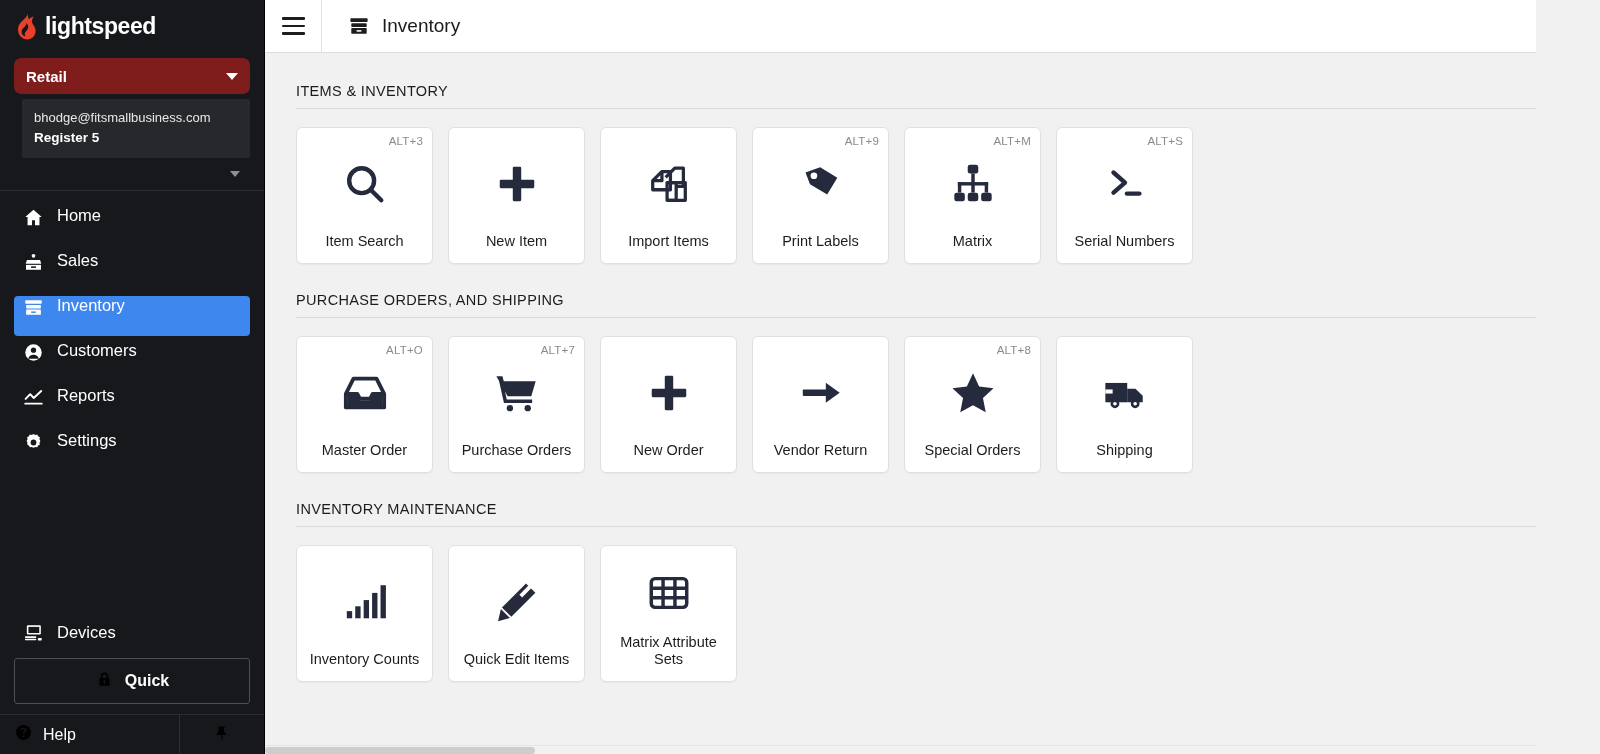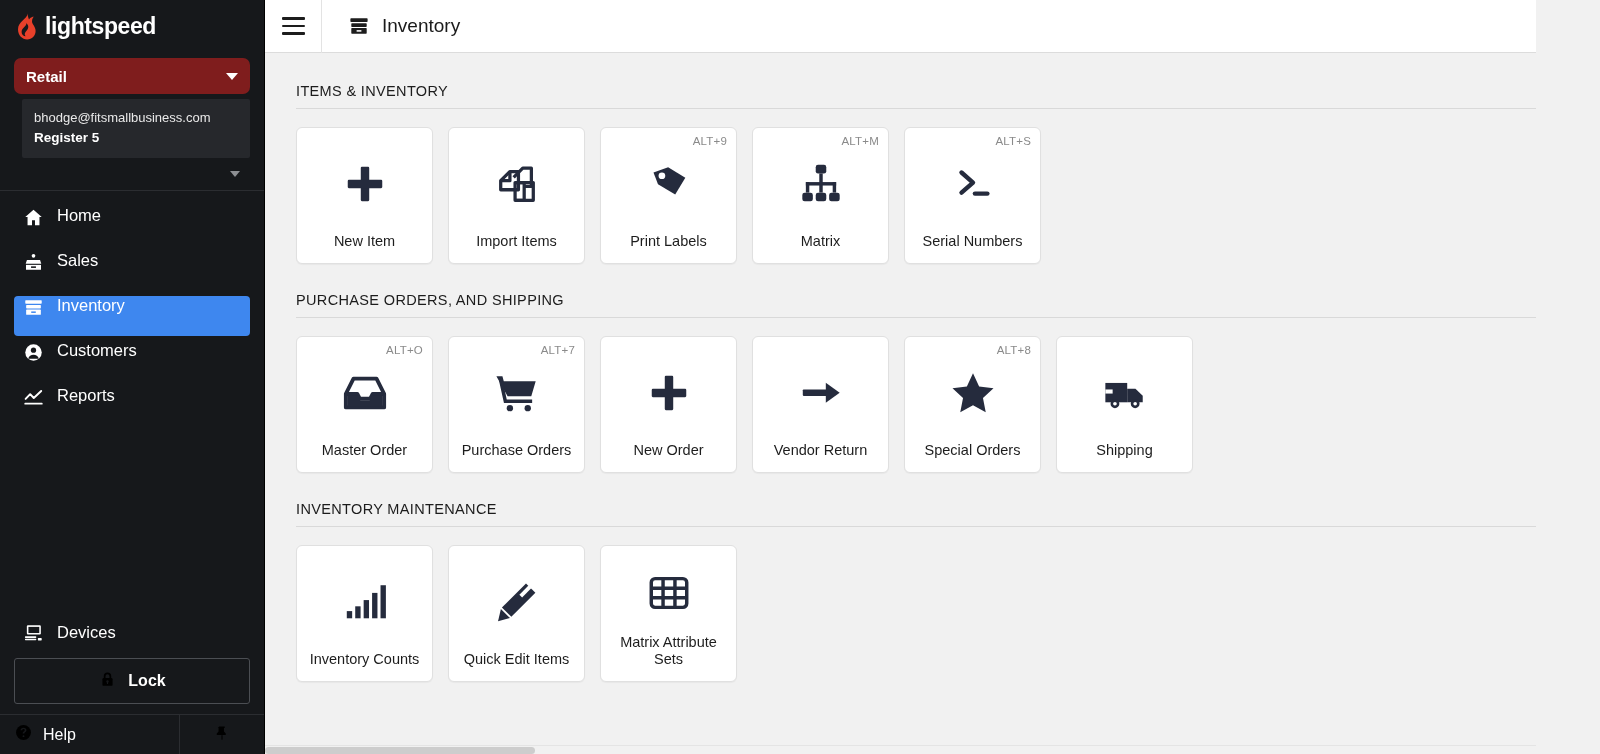--- a/index.html
+++ b/index.html
@@ -278,20 +278,29 @@
       <div class="nav-item">
         <span class="nav-ico">
           <svg viewBox="0 0 24 24" width="21" height="21" fill="none" stroke="currentColor" stroke-width="2.2" stroke-linecap="round" stroke-linejoin="round">
             <polyline points="3,13.6 8.2,8.2 12.3,12.6 20.8,4.6"></polyline>
             <line x1="2.6" y1="19" x2="21.4" y2="19"></line>
           </svg>
         </span>
         <span class="nav-label">Reports</span>
       </div>
 
+      <div class="nav-item">
+        <span class="nav-ico">
+          <svg viewBox="0 0 24 24" width="21" height="21" fill="currentColor">
+            <path d="M12 2.3l2 1.1 2.2-0.5 1.1 2 2 1.1-0.5 2.2 1.1 2-1.1 2 0.5 2.2-2 1.1-1.1 2-2.2-0.5-2 1.1-2-1.1-2.2 0.5-1.1-2-2-1.1 0.5-2.2-1.1-2 1.1-2-0.5-2.2 2-1.1 1.1-2 2.2 0.5z"></path>
+            <circle cx="12" cy="12" r="3.3" fill="#16181b"></circle>
+          </svg>
+        </span>
+        <span class="nav-label">Settings</span>
+      </div>
 
     </nav>
 
     <div class="sidebar-spacer"></div>
 
     <div class="devices-row">
       <span class="nav-ico">
         <svg viewBox="0 0 24 24" width="21" height="21" fill="currentColor">
           <rect x="4.4" y="3.8" width="16" height="10.6" rx="1.2"></rect>
           <rect x="6.2" y="5.6" width="12.4" height="7" fill="#16181b"></rect>
@@ -305,21 +314,21 @@
 
     <div class="lock-btn">
       <span class="nav-ico">
         <svg viewBox="0 0 24 24" width="19" height="19" fill="currentColor">
           <path d="M7.3 10.2V7.8a4.7 4.7 0 0 1 9.4 0v2.4h-2.2V7.8a2.5 2.5 0 0 0-5 0v2.4z"></path>
           <rect x="5.6" y="10.2" width="12.8" height="9.8" rx="1.5"></rect>
           <circle cx="12" cy="14.4" r="1.5" fill="#16181b"></circle>
           <rect x="11.3" y="14.7" width="1.4" height="3" fill="#16181b"></rect>
         </svg>
       </span>
-      <span class="lock-label">Lock</span>
+      <span class="lock-label">Quick</span>
     </div>
 
     <div class="help-bar">
       <div class="help-left">
         <span class="nav-ico">
           <svg viewBox="0 0 24 24" width="19" height="19" fill="currentColor">
             <circle cx="12" cy="12" r="9.4"></circle>
             <path d="M12 5.9c-2.2 0-3.6 1.3-3.8 3.2h2.2c0.1-0.9 0.7-1.4 1.6-1.4 0.9 0 1.5 0.5 1.5 1.3 0 0.7-0.4 1.1-1.2 1.7-1 0.7-1.4 1.4-1.3 2.6h2.1c0-0.7 0.2-1 1-1.6 1-0.7 1.6-1.5 1.6-2.8 0-1.8-1.4-3-3.7-3z" fill="#16181b"></path>
             <circle cx="12" cy="16.6" r="1.2" fill="#16181b"></circle>
           </svg>
@@ -359,20 +368,30 @@
         </span>
         <span class="topbar-title">Inventory</span>
       </div>
     </header>
 
     <div class="content" id="content">
         <div class="section">
           <div class="section-head">ITEMS &amp; INVENTORY</div>
           <div class="section-rule"></div>
           <div class="tile-row">
+            <div class="tile">
+              <span class="tile-shortcut">ALT+3</span>
+              <span class="tile-icon">
+                <svg viewBox="0 0 48 48" width="46" height="46" fill="none" stroke="currentColor" stroke-width="4.6" stroke-linecap="round">
+                  <circle cx="20.5" cy="20.5" r="13"></circle>
+                  <line x1="30.2" y1="30.2" x2="41" y2="41"></line>
+                </svg>
+              </span>
+              <span class="tile-label">Item Search</span>
+            </div>
             <div class="tile">
               <span class="tile-icon">
                 <svg viewBox="0 0 48 48" width="46" height="46" fill="currentColor">
                   <rect x="19.6" y="6" width="8.8" height="36" rx="1.2"></rect>
                   <rect x="6" y="19.6" width="36" height="8.8" rx="1.2"></rect>
                 </svg>
               </span>
               <span class="tile-label">New Item</span>
             </div>
             <div class="tile">

